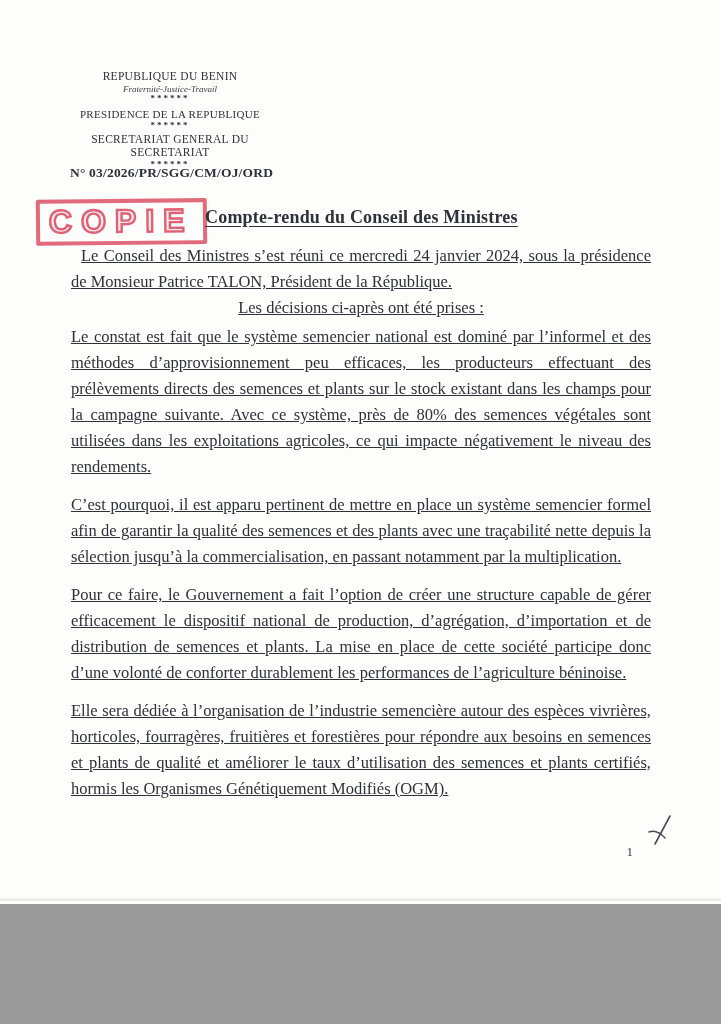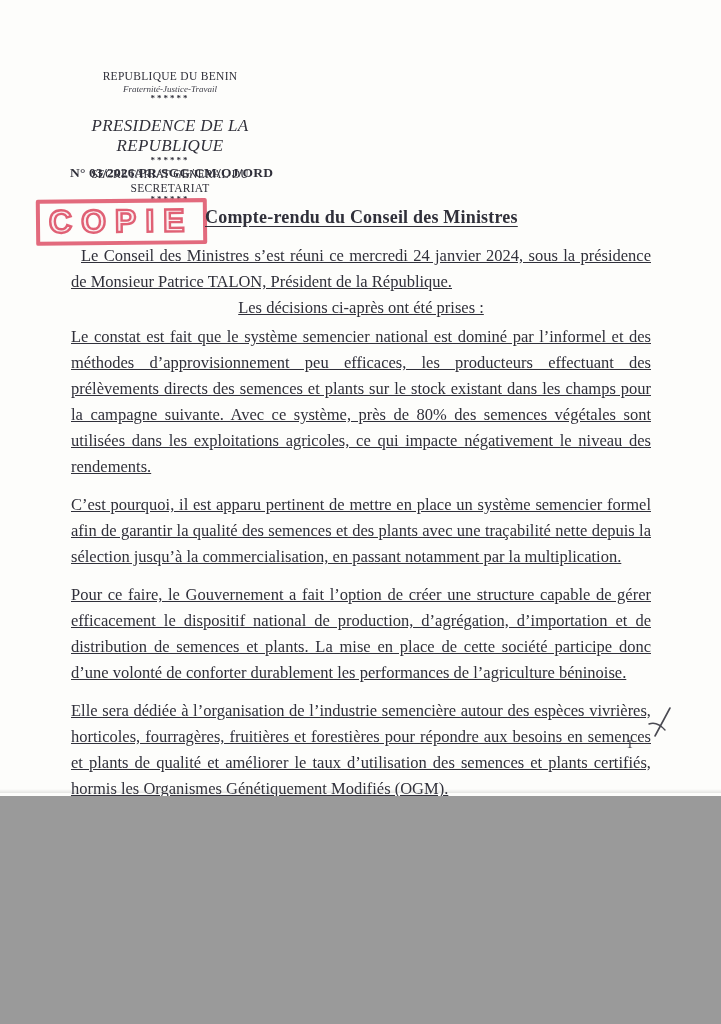--- a/index.html
+++ b/index.html
@@ -1,34 +1,34 @@
 <!DOCTYPE html>
 <html lang="fr"><head>
 <meta charset="utf-8">
 <style>
   html,body{margin:0;padding:0;background:#9a9a9a;}
   .page{
     position:relative;
-    width:721px;height:796px;
+    width:721px;height:904px;
     margin:0 auto;
     background:#fdfdfb;
     font-family:"Liberation Serif","DejaVu Serif",serif;
     color:#30303a;
     overflow:hidden;
     box-sizing:border-box;
   }
   
   .letterhead{
     position:absolute;top:70px;left:70px;width:200px;
     text-align:center;line-height:1.18;
   }
   .lh-country{font-size:11.5px;letter-spacing:.3px;}
   .lh-motto{font-size:9px;font-style:italic;color:#3c3c46;}
   .lh-stars{font-size:9px;font-weight:bold;letter-spacing:2px;line-height:1.1;}
-  .lh-presidency{font-size:17px;margin-top:12px;letter-spacing:.3px;font-style:italic;}
+  .lh-presidency{font-size:11px;margin-top:4px;letter-spacing:.3px;}
   .lh-secretariat{font-size:11.5px;margin-top:2px;letter-spacing:.3px;}
   .lh-reference{
     position:absolute;top:165px;left:70px;
     font-size:13.5px;font-weight:bold;letter-spacing:.2px;white-space:nowrap;
   }
   
   .stamp{
     position:absolute;left:36px;top:199px;
     border:4px solid rgba(221,80,102,.85);
     border-radius:2px;

